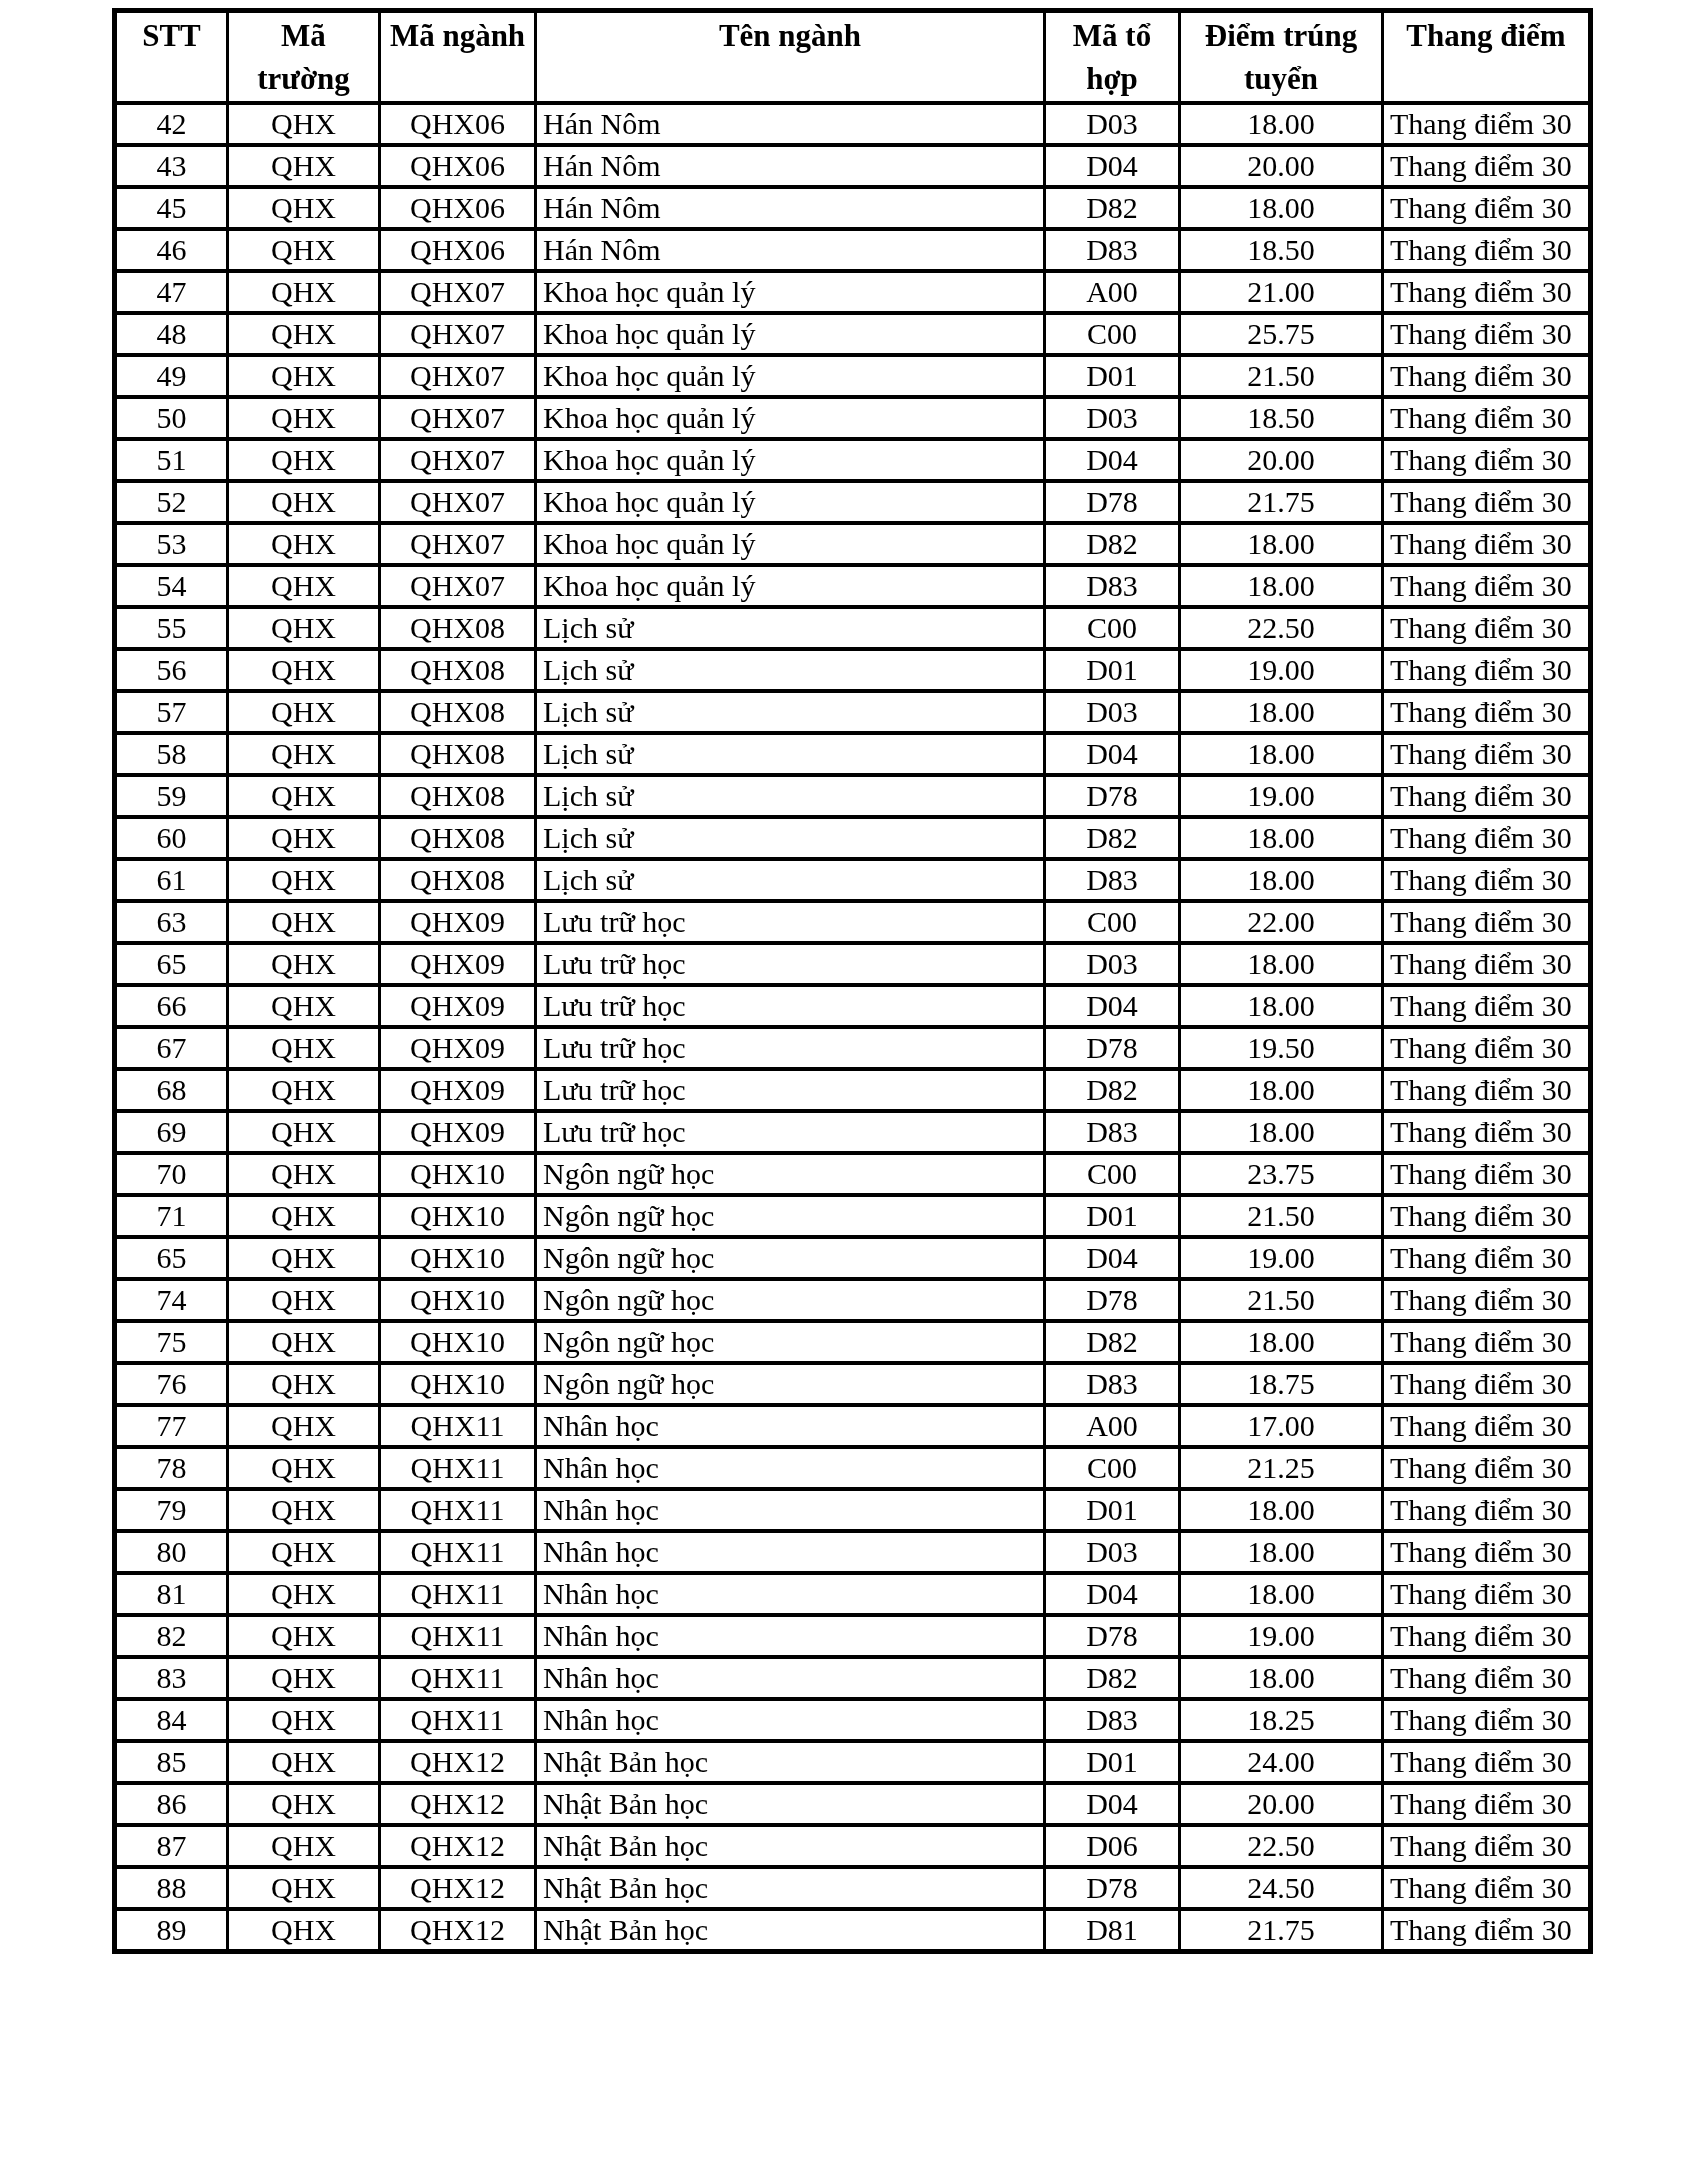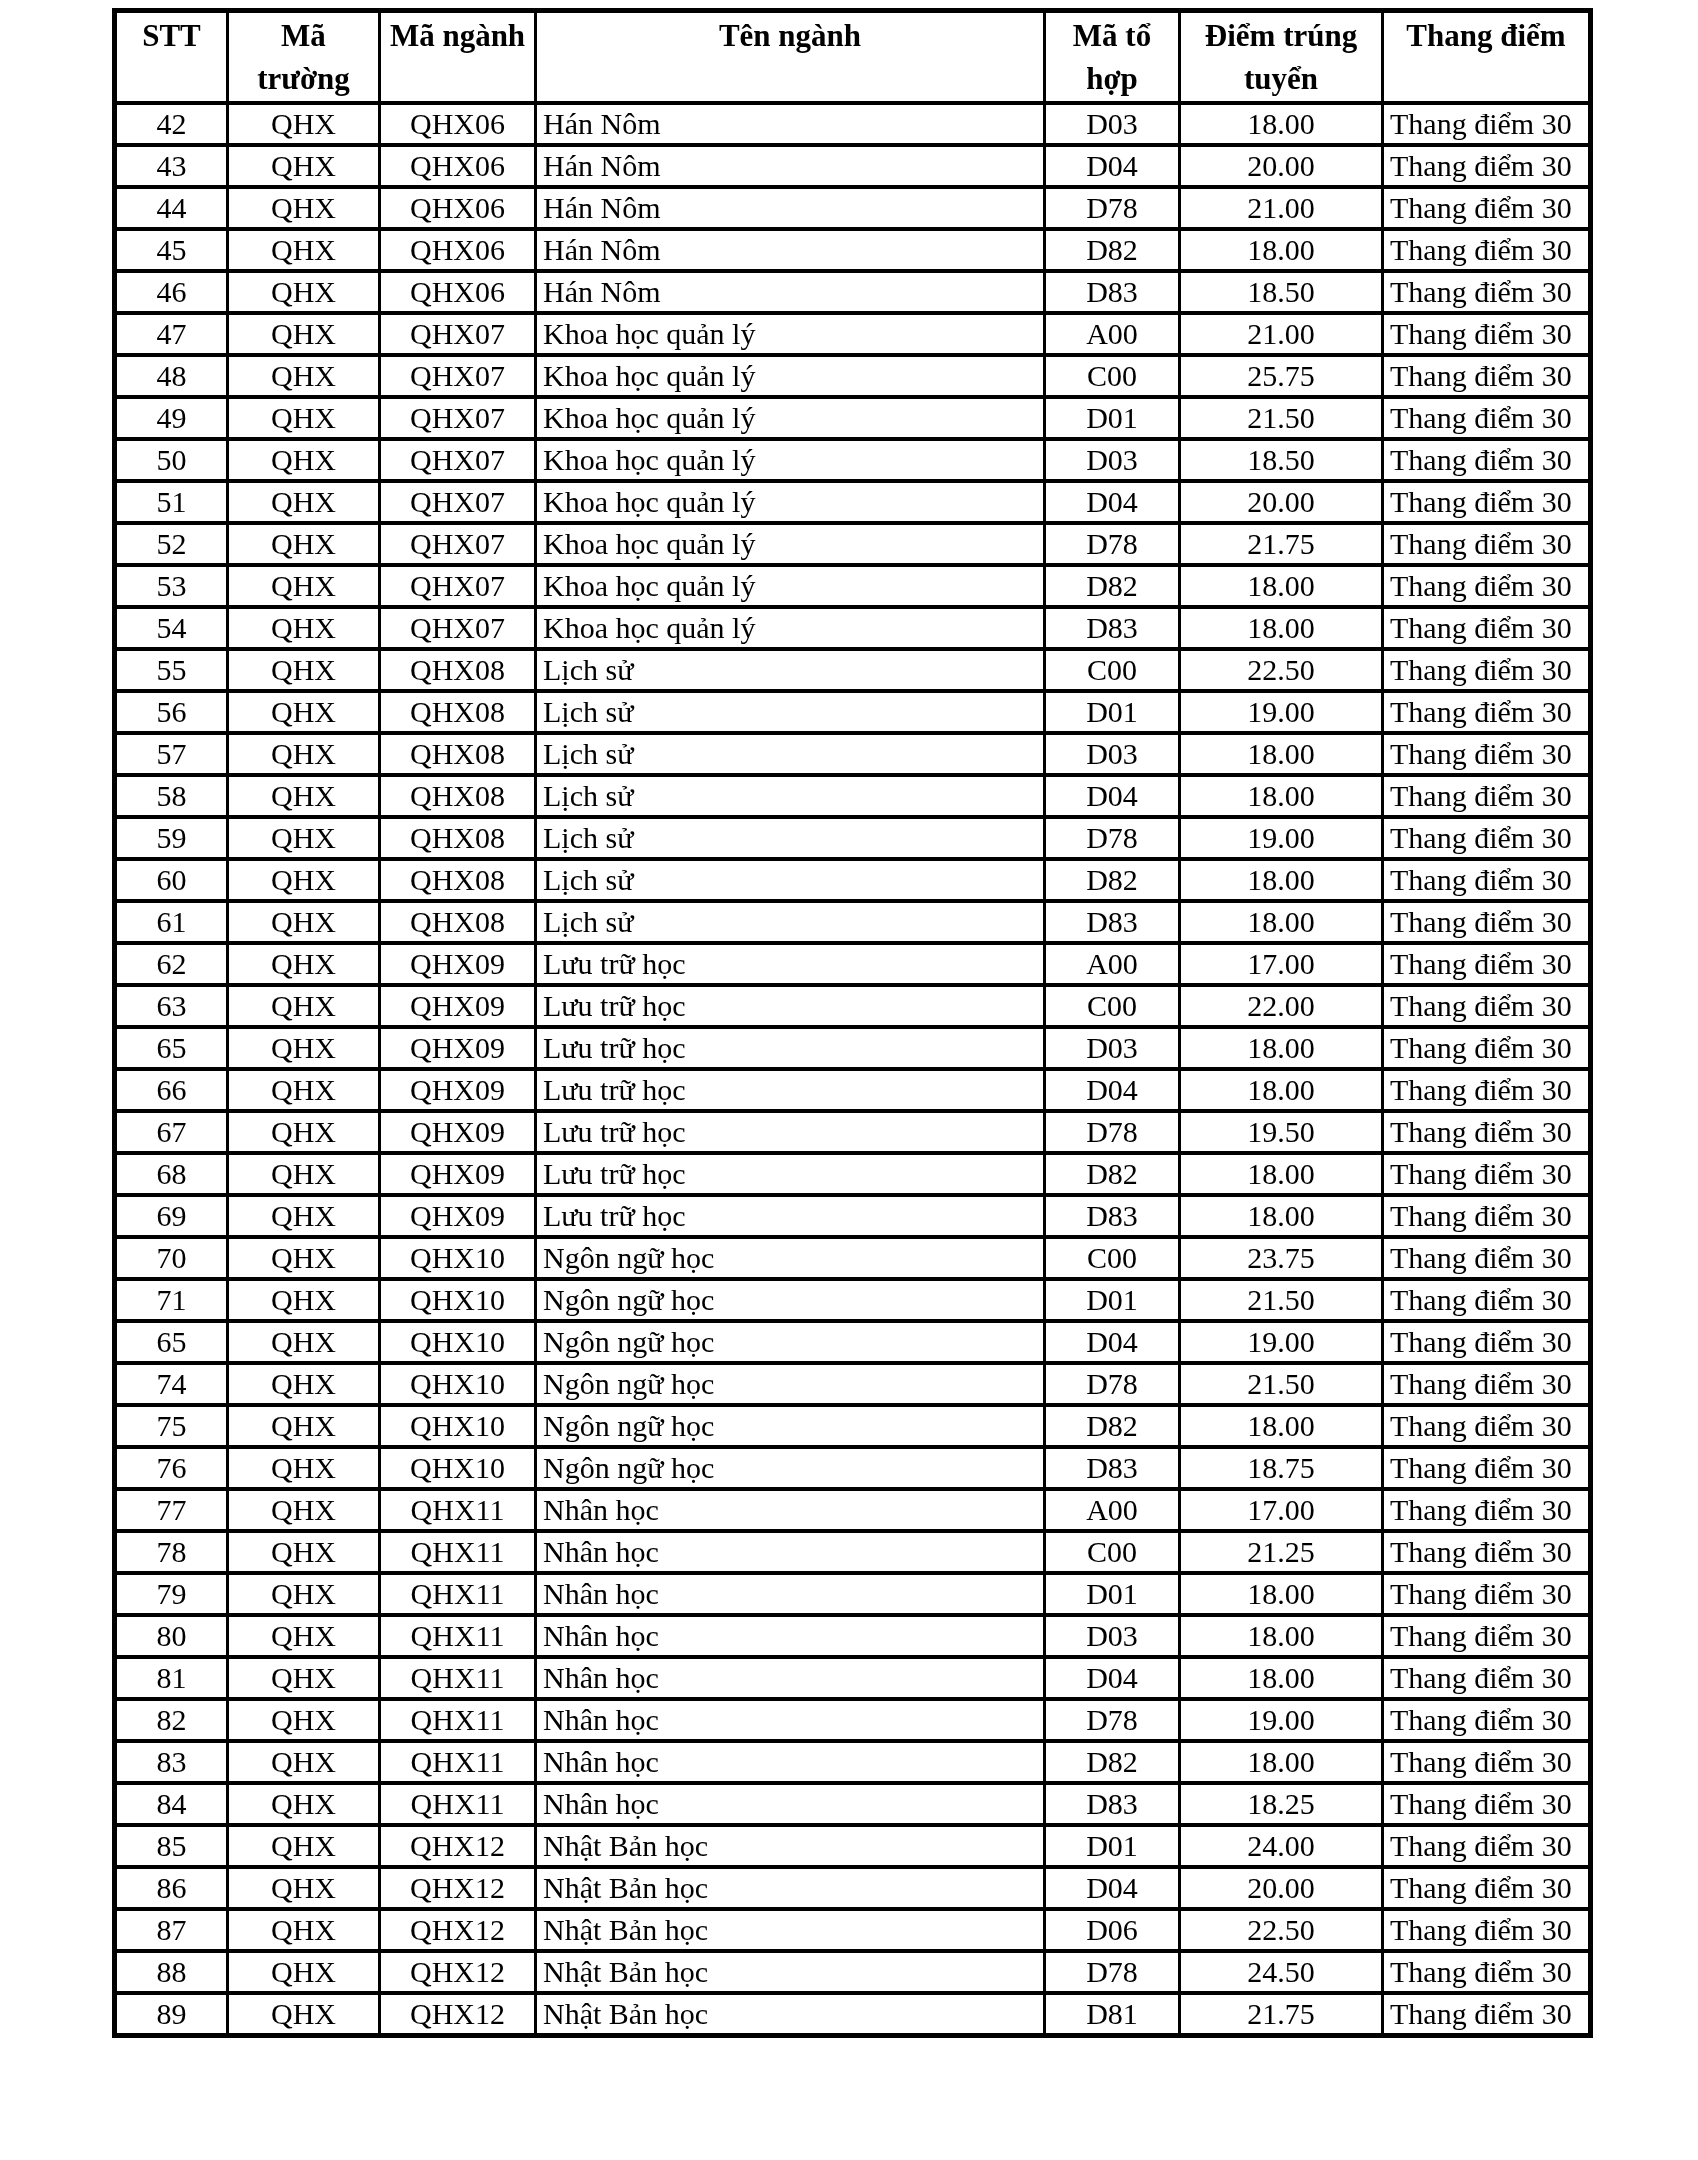--- a/index.html
+++ b/index.html
@@ -100,29 +100,20 @@
     <tr>
       <td class="al-c">43</td>
       <td class="al-c">QHX</td>
       <td class="al-c">QHX06</td>
       <td class="al-l">Hán Nôm</td>
       <td class="al-c">D04</td>
       <td class="al-c">20.00</td>
       <td class="al-l">Thang điểm 30</td>
     </tr>
 
-    <tr>
-      <td class="al-c">44</td>
-      <td class="al-c">QHX</td>
-      <td class="al-c">QHX06</td>
-      <td class="al-l">Hán Nôm</td>
-      <td class="al-c">D78</td>
-      <td class="al-c">21.00</td>
-      <td class="al-l">Thang điểm 30</td>
-    </tr>
 
     <tr>
       <td class="al-c">45</td>
       <td class="al-c">QHX</td>
       <td class="al-c">QHX06</td>
       <td class="al-l">Hán Nôm</td>
       <td class="al-c">D82</td>
       <td class="al-c">18.00</td>
       <td class="al-l">Thang điểm 30</td>
     </tr>
@@ -280,29 +271,20 @@
     <tr>
       <td class="al-c">61</td>
       <td class="al-c">QHX</td>
       <td class="al-c">QHX08</td>
       <td class="al-l">Lịch sử</td>
       <td class="al-c">D83</td>
       <td class="al-c">18.00</td>
       <td class="al-l">Thang điểm 30</td>
     </tr>
 
-    <tr>
-      <td class="al-c">62</td>
-      <td class="al-c">QHX</td>
-      <td class="al-c">QHX09</td>
-      <td class="al-l">Lưu trữ học</td>
-      <td class="al-c">A00</td>
-      <td class="al-c">17.00</td>
-      <td class="al-l">Thang điểm 30</td>
-    </tr>
 
     <tr>
       <td class="al-c">63</td>
       <td class="al-c">QHX</td>
       <td class="al-c">QHX09</td>
       <td class="al-l">Lưu trữ học</td>
       <td class="al-c">C00</td>
       <td class="al-c">22.00</td>
       <td class="al-l">Thang điểm 30</td>
     </tr>

